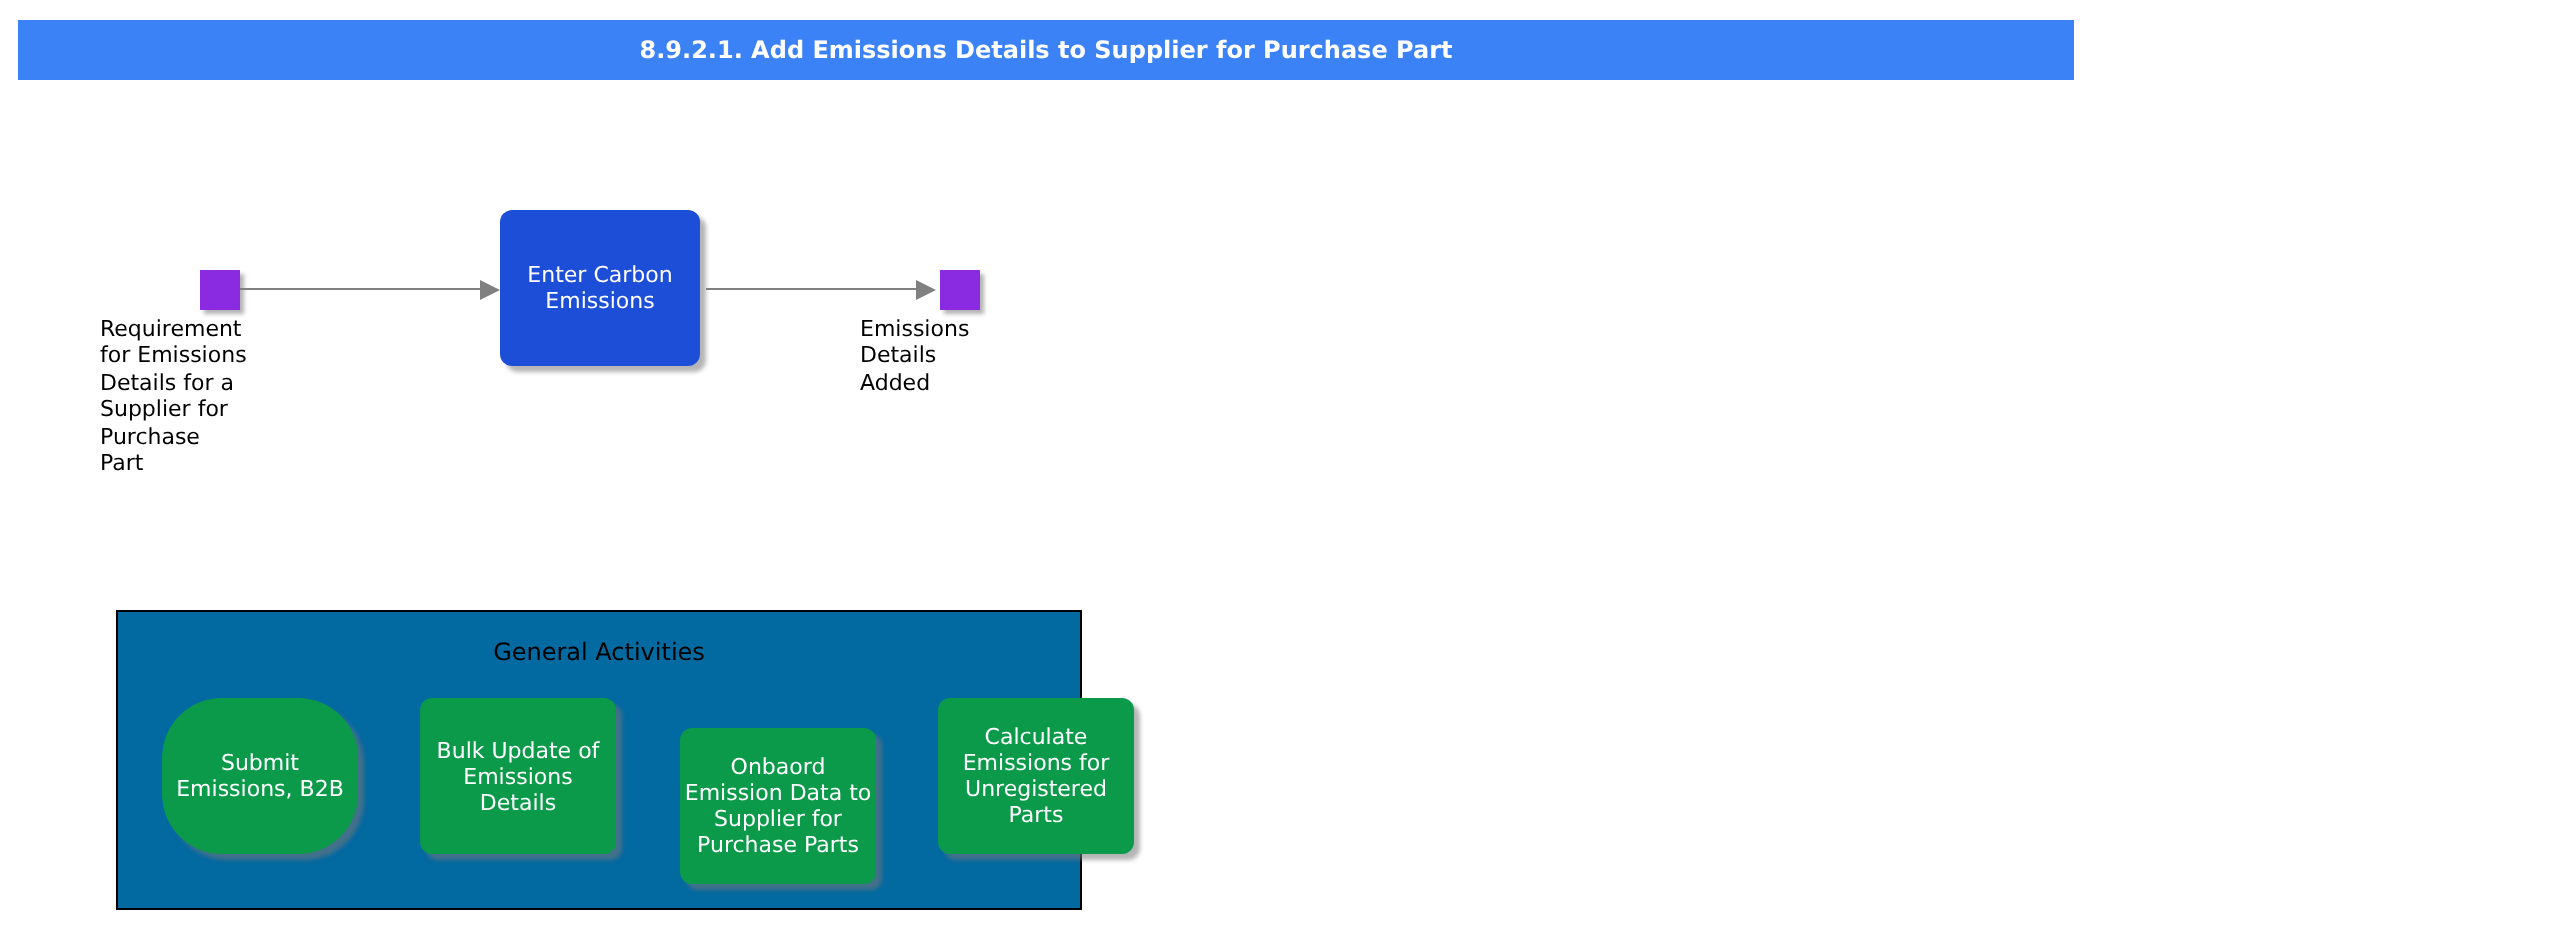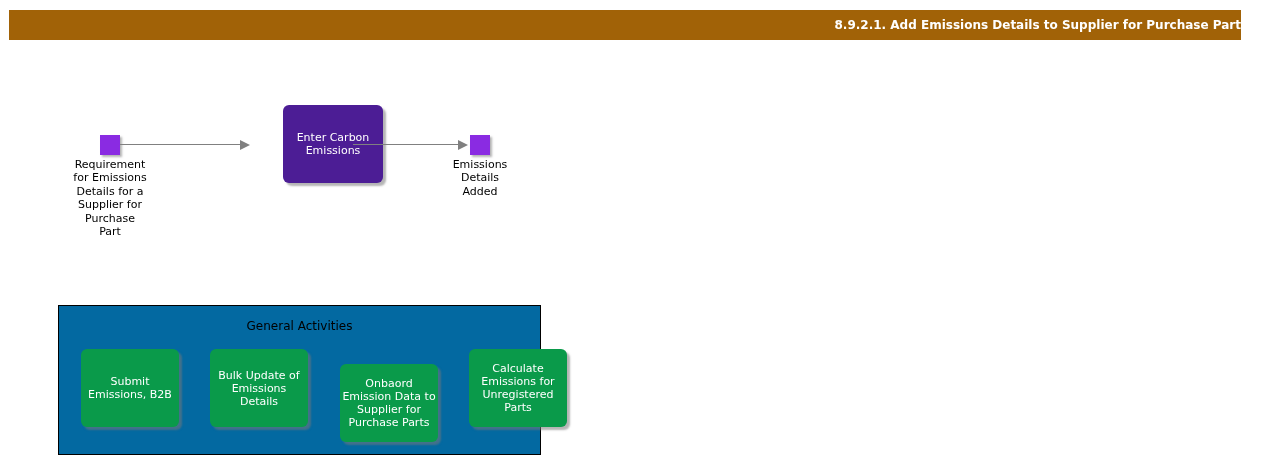--- a/index.html
+++ b/index.html
@@ -9,56 +9,56 @@
     width: 1280px;
     height: 465px;
     background: #ffffff;
     font-family: "DejaVu Sans", "Liberation Sans", sans-serif;
     color: #000000;
     overflow: hidden;
   }
   .header {
     position: absolute;
     left: 9px; top: 10px;
-    width: 1232px; height: 30px;
-    background: #a16207;
-    display: flex; align-items: center; justify-content: flex-end;
+    width: 1028px; height: 30px;
+    background: #3b82f6;
+    display: flex; align-items: center; justify-content: center;
   }
   .header span {
     color: #ffffff;
     font-size: 12px;
     font-weight: bold;
     white-space: nowrap;
   }
   .event-square {
     position: absolute;
     width: 20px; height: 20px;
     background: #8A2BE2;
     box-shadow: 2px 2px 2px rgba(130,130,130,0.6);
   }
   .sq1 { left: 100px; top: 135px; }
   .sq2 { left: 470px; top: 135px; }
   .event-label {
     position: absolute;
     font-size: 11px;
     line-height: 13.4px;
-    text-align: center;
+    text-align: left;
     white-space: pre-line;
     color: #000000;
   }
   .lbl1 { left: 50px; top: 158px; width: 120px; }
   .lbl2 { left: 430px; top: 158px; width: 100px; }
   .activity {
     position: absolute;
     left: 250px; top: 105px;
     width: 100px; height: 78px;
-    background: #4c1d95;
+    background: #1d4ed8;
     border-radius: 6px;
     box-shadow: 3px 3px 2px rgba(120,120,120,0.55);
-    display: flex; align-items: center; justify-content: center; margin-left: 33px;
+    display: flex; align-items: center; justify-content: center;
   }
   .activity span, .ga-btn span {
     color: #ffffff;
     font-size: 11px;
     line-height: 13px;
     text-align: center;
     white-space: pre-line;
   }
   .arrow-line {
     position: absolute;
@@ -94,21 +94,21 @@
   .ga-btn {
     position: absolute;
     top: 43px;
     width: 98px; height: 78px;
     background: #0A9A4A;
     border-radius: 6px;
     box-shadow: 3px 3px 2px rgba(120,120,120,0.55);
     display: flex; align-items: center; justify-content: center;
     cursor: pointer;
   }
-  .b1 { left: 22px; }
+  .b1 { left: 22px; border-radius: 30px; }
   .b2 { left: 151px; align-items: center; }
   .b3 { left: 281px; margin-top: 15px; }
   .b4 { left: 410px; }
 </style>
 </head>
 <body>
 
 <div class="page">
 
   <div class="header">

